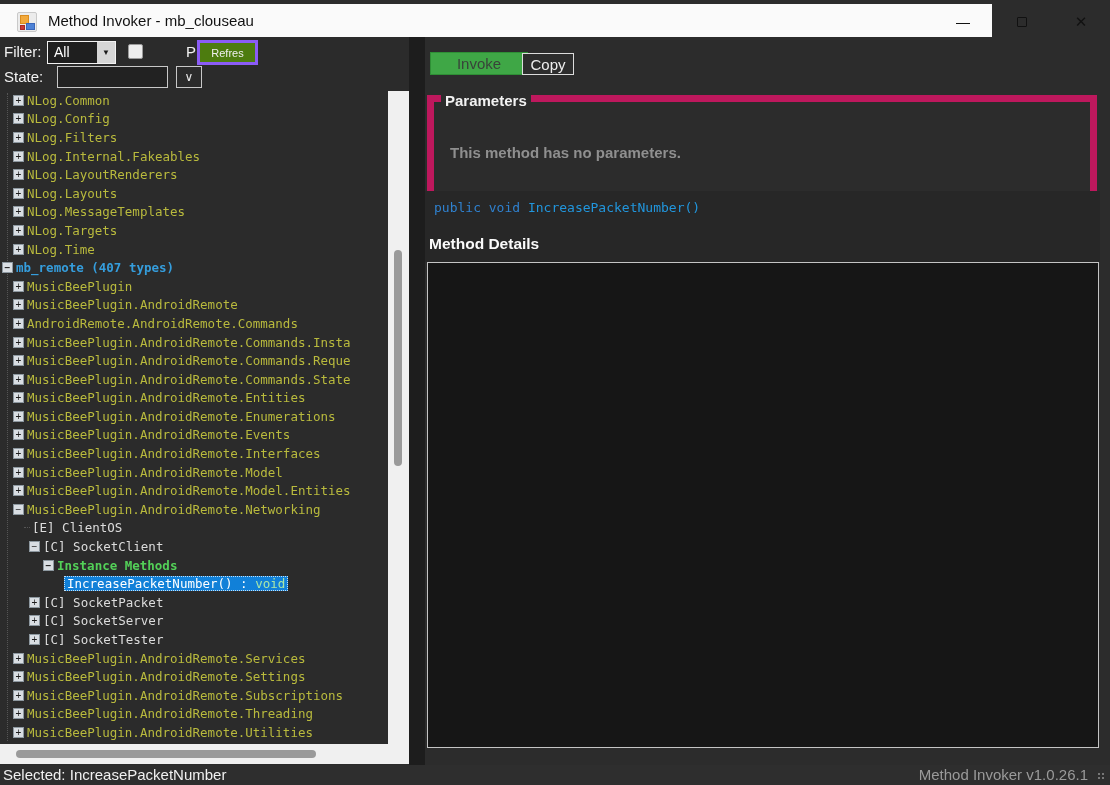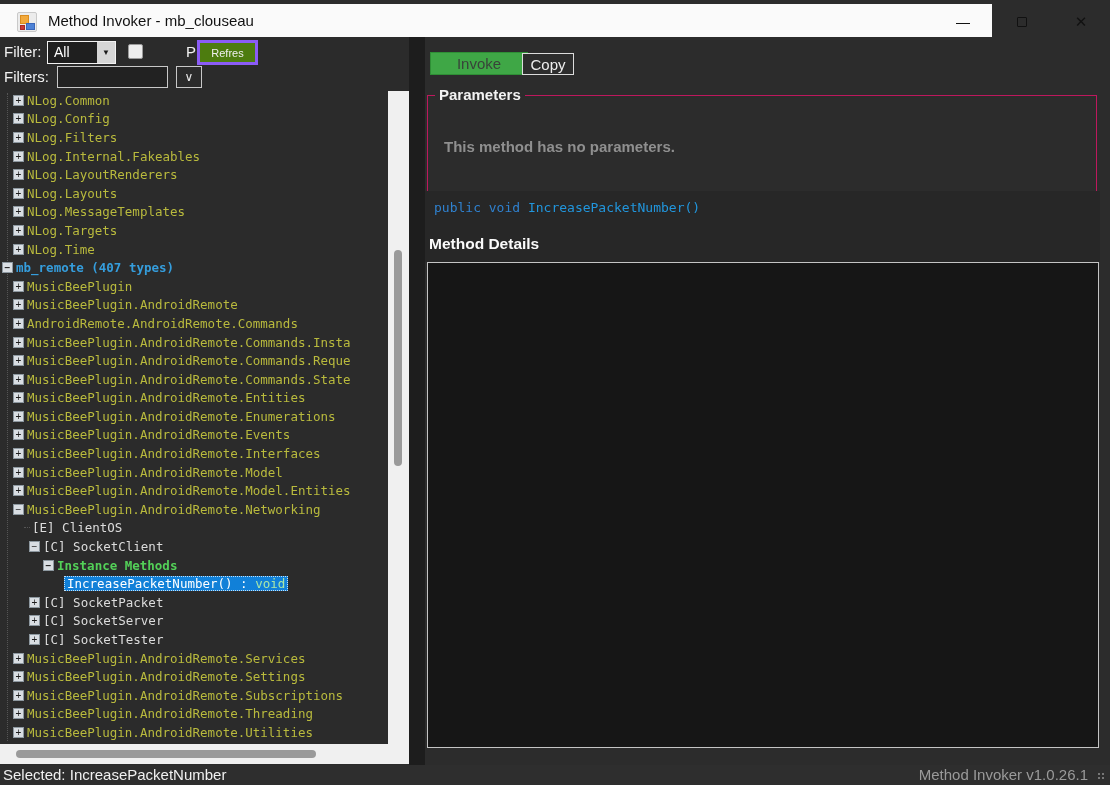--- a/index.html
+++ b/index.html
@@ -59,21 +59,21 @@
   .hscroll { position:absolute; left:0; top:707px; width:409px; height:20px; background:#f0f0f0; }
   .hscroll-thumb { position:absolute; top:6px; height:8px; left:16px; width:300px; background:#9a9a9a; border-radius:4px; }
 
   
   .divider { position:absolute; left:409px; top:37px; width:16px; height:728px; background:#1d1d1d; }
 
   
   .right-panel { position:absolute; left:425px; top:37px; width:685px; height:728px; background:#2c2c2c; }
   .btn-invoke { position:absolute; left:5px; top:15px; width:98px; height:23px; background:#3fa746; border:1px solid #2e8f35; color:#39423a; font-size:15px; display:flex; align-items:center; justify-content:center; }
   .btn-copy { position:absolute; left:97px; top:16px; width:52px; height:22px; background:#2d2d2d; border:1px solid #dcdcdc; color:#eee; font-size:15px; display:flex; align-items:center; justify-content:center; }
-  .groupbox { position:absolute; left:2px; top:58px; width:670px; height:112px; border:1px solid #be185d; }
+  .groupbox { position:absolute; left:2px; top:58px; width:670px; height:112px; border:7px solid #be185d; }
   .groupbox-title { position:absolute; left:7px; top:-10px; background:#2c2c2c; padding:0 4px; font-size:15px; font-weight:bold; color:#f2f2f2; }
   .groupbox-msg { position:absolute; left:16px; top:18px; font-size:15px; font-weight:bold; color:#8f8f8f;margin-top:24px; }
   .sig-band { position:absolute; left:0; top:154px; width:675px; height:71px; background:#272727; }
   .signature { position:absolute; left:9px; top:9px; font-family:"DejaVu Sans Mono", monospace; font-size:13px; }
   .sig-keyword { color:#2f81cf; }
   .sig-name { color:#2196dd; }
   .details-title { position:absolute; left:4px; top:44px; font-size:15.5px; font-weight:bold; color:#fafafa; }
   .details-panel { position:absolute; left:2px; top:225px; width:672px; height:486px; background:#161616; border:1px solid #c4c4c4; }
 
   
@@ -111,21 +111,21 @@
     <div class="ui-label" style="left:4px; top:6px;">Filter:</div>
     <div class="combo">
       <div class="combo-value">All</div>
       <div class="combo-btn">
           <span class="arrow">▼</span>
         </div>
     </div>
     <div class="checkbox"></div>
     <div class="ui-label" style="left:150px; top:6px;margin-left:36px;">Private</div>
     <div class="btn-refresh">Refres</div>
-    <div class="ui-label" style="left:4px; top:31px;">Filters:</div>
+    <div class="ui-label" style="left:4px; top:31px;">State:</div>
     <input class="search-box" value="" style="">
     <div class="search-drop">
         <span>∨</span>
       </div>
 
     <div class="tree" id="tree">
       <div class="tree-guide"></div>
     <div class="tree-row lvl1 k-namespace">
           <span class="exp">+</span>
           <span>NLog.Common</span>

